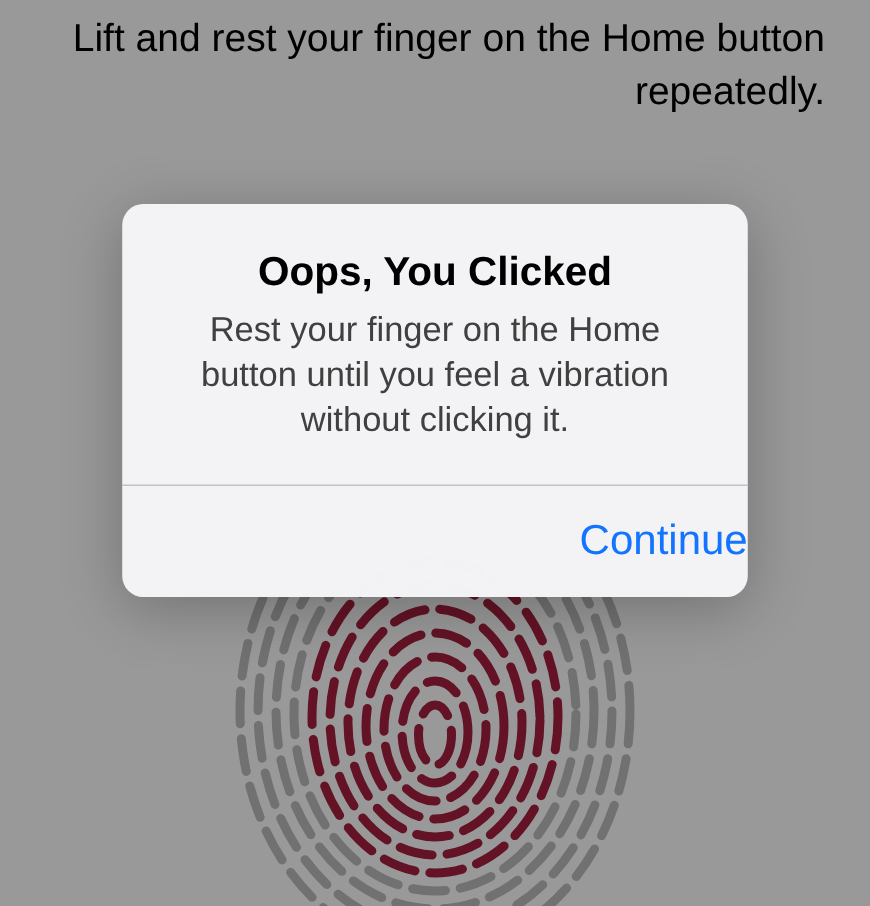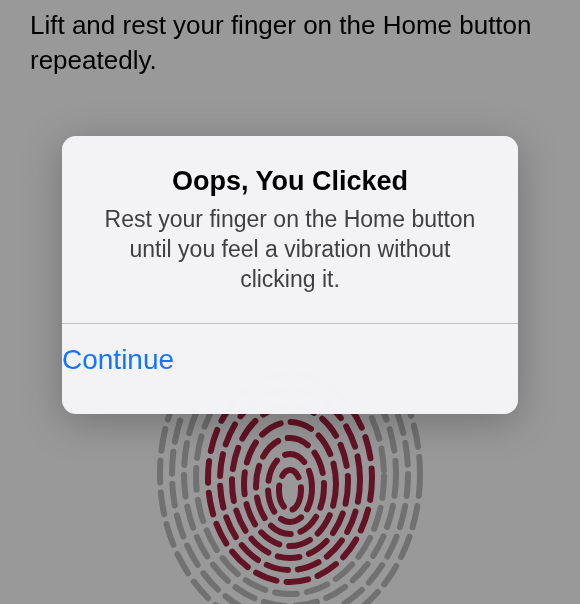--- a/index.html
+++ b/index.html
@@ -21,21 +21,21 @@
       left: 0;
       width: 100%;
       height: 100%;
       background: #ffffff;
     }
     .instruction-text {
       position: absolute;
       top: 8px;
       left: 0;
       width: 100%;
-      text-align: left;
+      text-align: right;
       font-size: 26px;
       font-weight: 400;
       color: #000;
       line-height: 1.35;
       padding: 0 30px;
     }
     .fingerprint {
       position: absolute;
       left: 50%;
       transform: translateX(-50%);
@@ -49,21 +49,21 @@
       left: 0;
       width: 100%;
       height: 100%;
       background: rgba(0,0,0,0.4);
     }
     .alert {
       position: absolute;
       top: 136px;
       left: 50%;
       transform: translateX(-50%);
-      width: 456px;
+      width: 417px;
       background: rgba(245,245,247,0.985);
       border-radius: 14px;
       overflow: hidden;
       box-shadow: 0 8px 40px rgba(0,0,0,0.25);
     }
     .alert-body {
       padding: 30px 28px 28px 28px;
       text-align: center;
     }
     .alert-title {
@@ -76,22 +76,22 @@
       font-size: 23px;
       font-weight: 400;
       color: #404040;
       line-height: 1.3;
     }
     .alert-divider {
       height: 1px;
       background: rgba(0,0,0,0.2);
     }
     .alert-button {
-      text-align: left;
-      padding: 20px 0 38px 0;
+      text-align: right;
+      padding: 20px 0 22px 0;
       font-size: 28px;
       font-weight: 500;
       color: #1274ff;
       cursor: pointer;
       user-select: none;
     }
   </style>
 </head>
 <body>
 

